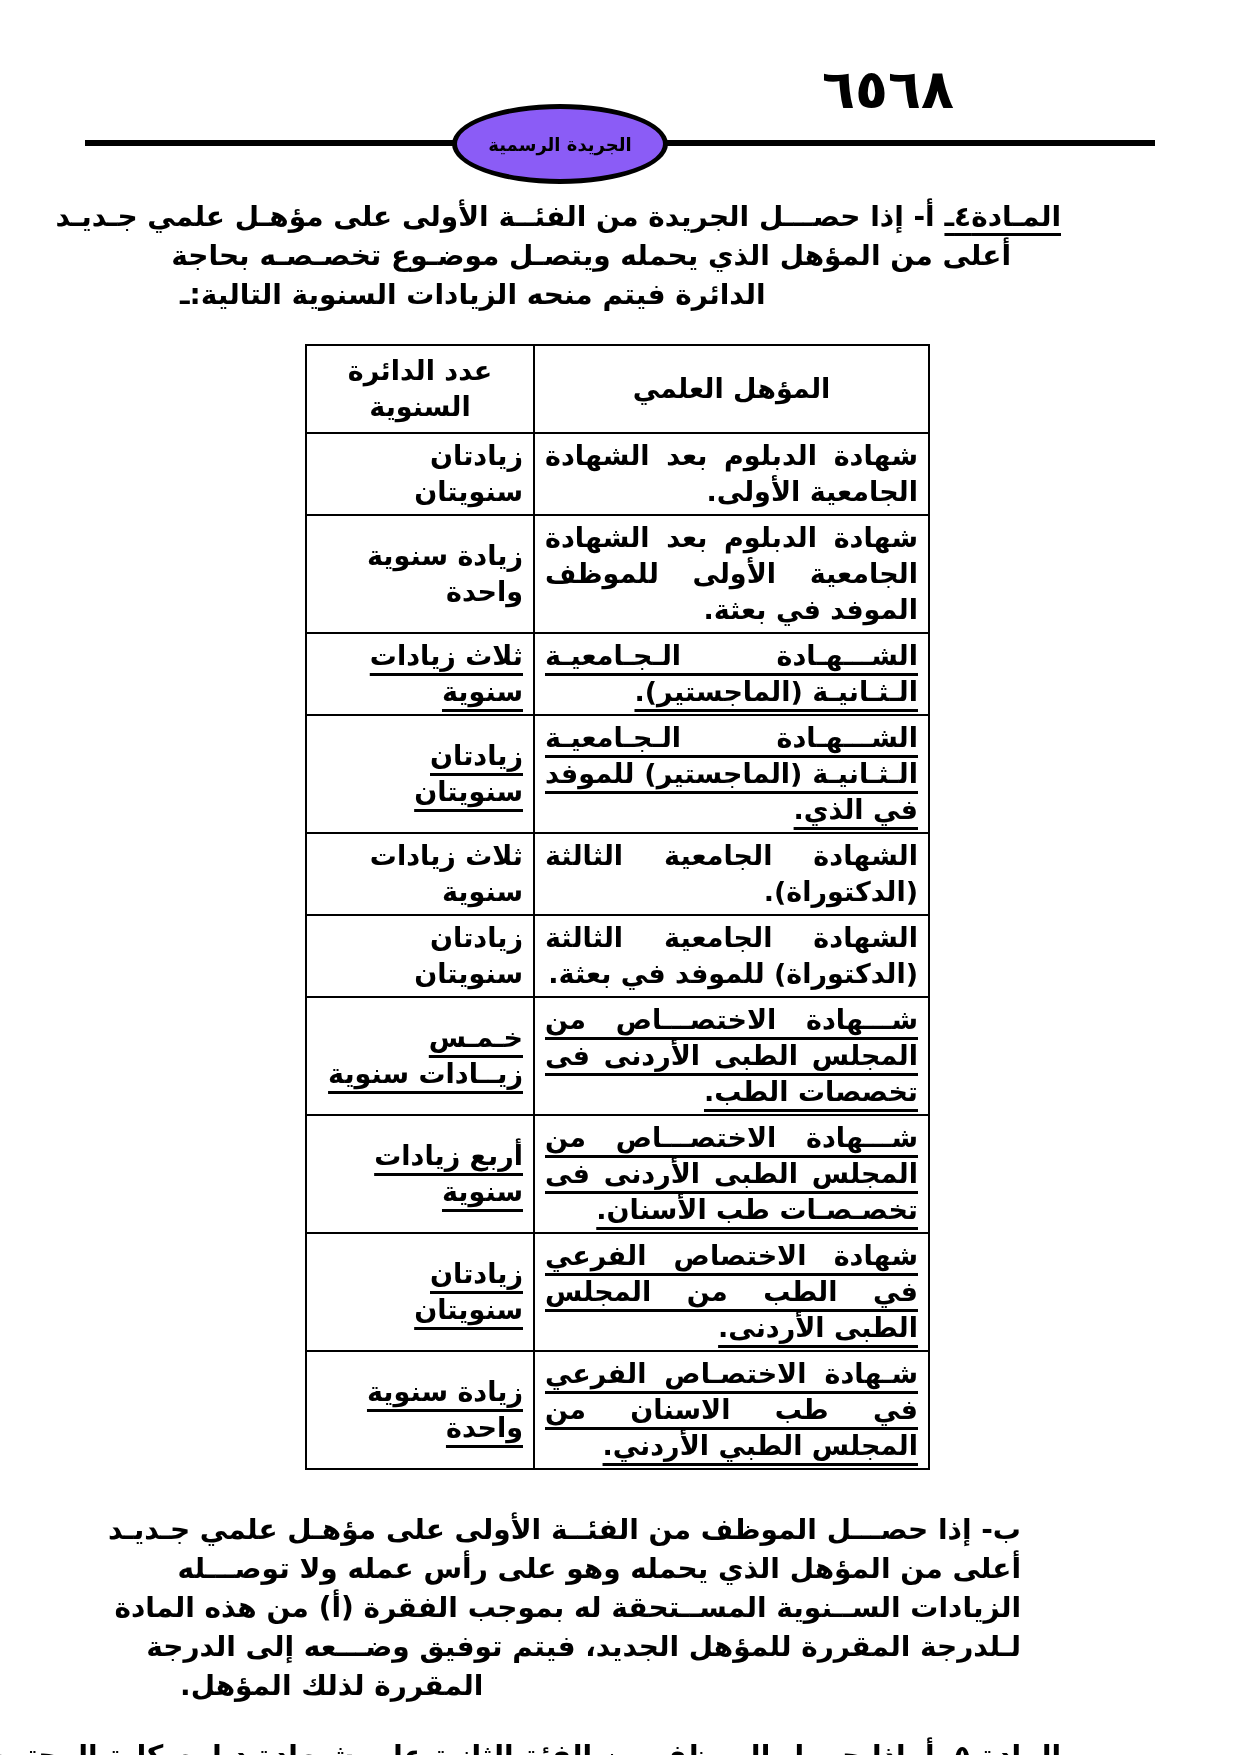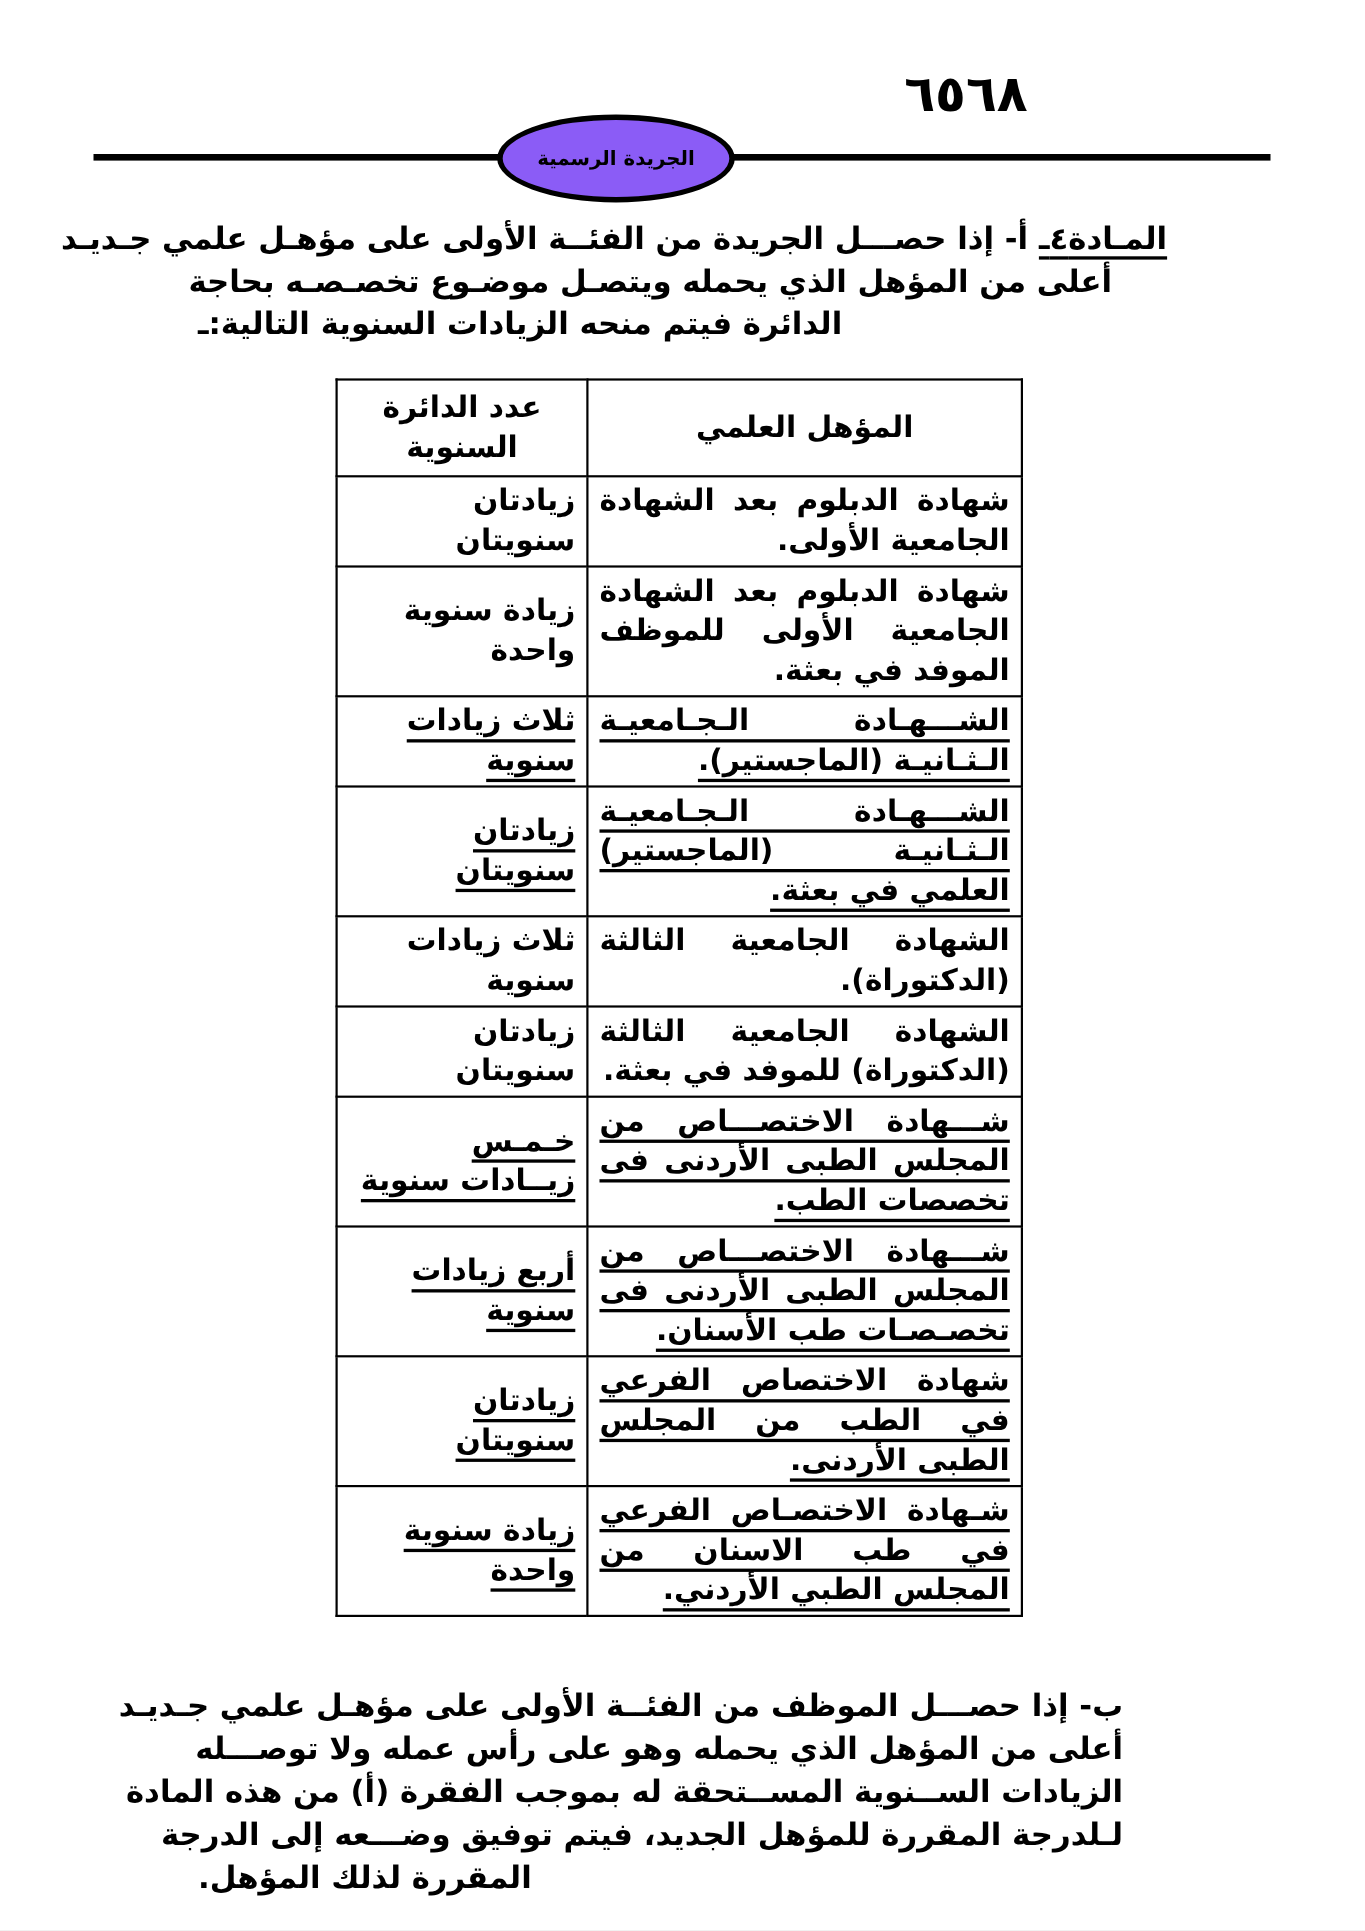--- a/index.html
+++ b/index.html
@@ -11,21 +11,21 @@
     color:#000000;
     font-family:"DejaVu Sans","Liberation Sans",sans-serif;
     font-weight:bold;
     direction:rtl;
     overflow:hidden;
   }
 
   
   .page-number {
     position:absolute; top:58px; left:822px;
-    font-size:46px; letter-spacing:4px;
+    font-size:54px; letter-spacing:4px;
     direction:ltr;
   }
   .rule {
     position:absolute; top:140px; left:85px;
     width:1070px; height:6px; background:#000000;
   }
   .oval {
     position:absolute; top:104px; left:452px;
     width:206px; height:70px;
     background:#8b5cf6;
@@ -71,21 +71,21 @@
   .doc-table th { font-weight:bold; text-align:center; }
   .doc-table th.qual { height:78px; }
   .doc-table td.qual { text-align:justify; text-align-last:right;margin-top:26px; }
   .doc-table td.inc  { text-align:right; }
   .doc-table tr.u td {
     text-decoration:underline;
     text-decoration-thickness:2.5px;
     text-underline-offset:8px;
   }
 
-  .para-b { margin-top:61px; }
+  .para-b { margin-top:40px; }
   .para-b .pline { padding-right:40px; }
   .para-b .pline.ctr { padding-right:0; }
 
   .para-5 { margin-top:30px; line-height:41px; }
 </style>
 </head>
 <body>
 
 <div class="page">
 
@@ -122,21 +122,21 @@
         </tr>
         <tr>
           <td class="qual">شهادة الدبلوم بعد الشهادة الجامعية الأولى للموظف الموفد في بعثة.</td>
           <td class="inc">زيادة سنوية واحدة</td>
         </tr>
         <tr class="u">
           <td class="qual">الشـــهـادة الـجـامعيـة الـثـانيـة (الماجستير).</td>
           <td class="inc">ثلاث زيادات سنوية</td>
         </tr>
         <tr class="u">
-          <td class="qual">الشـــهـادة الـجـامعيـة الـثـانيـة (الماجستير) العلمي في بعثة.</td>
+          <td class="qual">الشـــهـادة الـجـامعيـة الـثـانيـة (الماجستير) للموفد في الذي.</td>
           <td class="inc">زيادتان سنويتان</td>
         </tr>
         <tr>
           <td class="qual">الشهادة الجامعية الثالثة (الدكتوراة).</td>
           <td class="inc">ثلاث زيادات سنوية</td>
         </tr>
         <tr>
           <td class="qual">الشهادة الجامعية الثالثة (الدكتوراة) للموفد في بعثة.</td>
           <td class="inc">زيادتان سنويتان</td>
         </tr>

